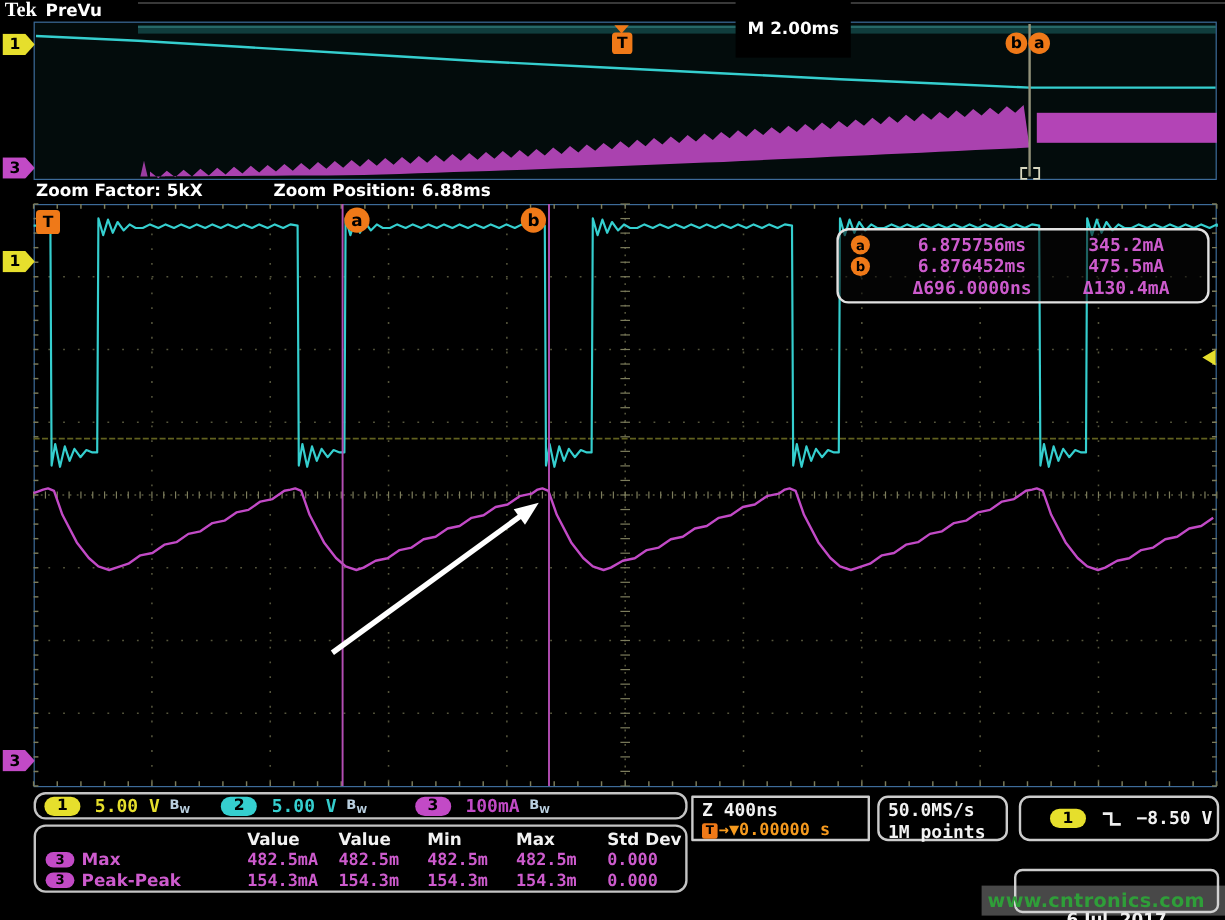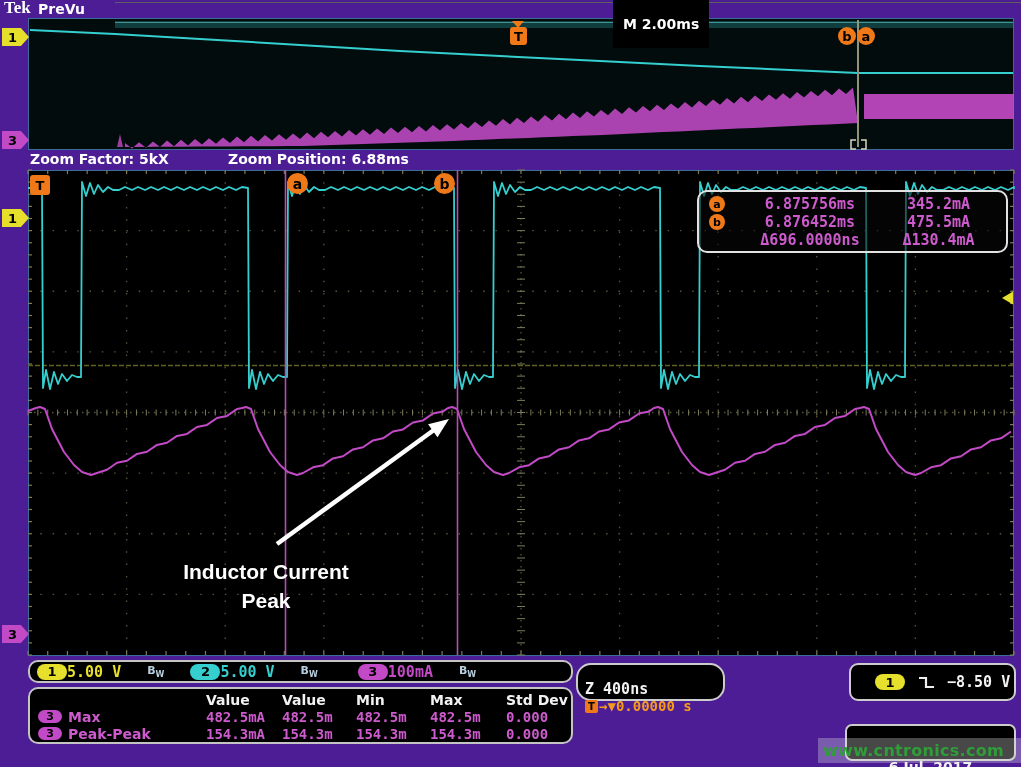--- a/index.html
+++ b/index.html
@@ -1,16 +1,16 @@
 <!DOCTYPE html>
 <html><head>
 <meta charset="utf-8">
 <style>
   html,body{margin:0;padding:0;background:#151515}
-  .screen{position:relative;width:1021px;height:767px;background:#4c1d95;overflow:hidden;
+  .screen{position:relative;width:1021px;height:767px;background:#000000;overflow:hidden;
           font-family:"DejaVu Sans",sans-serif}
   .win{position:absolute;border:1px solid #3d6b99;box-sizing:border-box;background:#000;z-index:1}
   #scope-svg{position:absolute;left:0;top:0;z-index:2;pointer-events:none}
   .topline{position:absolute;left:115px;top:2px;width:906px;height:1px;background:#5e5e5e;z-index:3}
   .tek{position:absolute;left:4px;top:-2px;color:#fff;font:bold 17px "Liberation Serif",serif;z-index:4}
   .prevu{position:absolute;left:38px;top:1px;color:#fff;font:bold 14px "DejaVu Sans",sans-serif;z-index:4}
   .mtime{position:absolute;left:613px;top:0;color:#fff;font:bold 14px "DejaVu Sans",sans-serif;
          background:#000;padding:16px 10px;z-index:4}
   .zoombar{position:absolute;left:0;top:151px;width:1021px;height:30px;z-index:3}
   .zoombar span{position:absolute;top:0;color:#fff;font:bold 14px "DejaVu Sans",sans-serif}
@@ -29,33 +29,33 @@
           align-items:center;padding:3px 10px;box-sizing:border-box;z-index:5}
   .ct,.cv{text-align:center;color:#cd5bcd;font:bold 15px "DejaVu Sans Mono",monospace}
   .cbadge{width:16px;height:16px;border-radius:50%;background:#ef7918;color:#000;
           font:bold 11px "DejaVu Sans",sans-serif;display:flex;align-items:center;justify-content:center}
   .anno{position:absolute;left:148px;top:557px;width:236px;text-align:center;color:#fff;
         font:bold 21px "Liberation Sans",sans-serif;line-height:29px;z-index:5}
   .chbox{position:absolute;left:28px;top:660px;width:545px;height:23px;border:2px solid #c4c4c4;
          border-radius:10px;box-sizing:border-box;display:flex;align-items:center;z-index:5;background:#000}
   .oval{width:30px;height:16px;border-radius:8px;color:#000;font:bold 13px "DejaVu Sans",sans-serif;
         display:flex;align-items:center;justify-content:center;flex:none}
-  .scale{font:bold 15px "DejaVu Sans Mono",monospace;}
-  .bw{color:#b9cfdf;font:bold 11px "DejaVu Sans",sans-serif;margin-left:26px}
+  .scale{font:bold 15px "DejaVu Sans Mono",monospace;margin-left:12px}
+  .bw{color:#b9cfdf;font:bold 11px "DejaVu Sans",sans-serif;margin-left:8px}
   .bws{font-size:8px;vertical-align:sub}
   .measbox{position:absolute;left:28px;top:687px;width:545px;height:57px;border:2px solid #c4c4c4;
            border-radius:10px;box-sizing:border-box;padding:2px 0 16px 8px;z-index:5;background:#000}
   .mrow{display:grid;grid-template-columns:168px 76px 74px 74px 76px 1fr;height:17px;align-items:center;
         font:bold 14px "DejaVu Sans Mono",monospace;color:#cd5bcd}
   .mhead{color:#f2f2f2;font:bold 14px "DejaVu Sans",sans-serif}
   .mname{display:flex;align-items:center;gap:6px;color:#cd5bcd;font:bold 14px "DejaVu Sans",sans-serif}
   .moval{width:24px;height:13px;border-radius:7px;background:#c24ac6;color:#000;
          font:bold 11px "DejaVu Sans",sans-serif;display:flex;align-items:center;justify-content:center}
-  .zbox{position:absolute;left:576px;top:663px;width:149px;height:38px;border:2px solid #ccc;border-radius:15px;
-        box-sizing:border-box;padding:15px 0 0 7px;z-index:5;background:#000}
+  .zbox{position:absolute;left:576px;top:663px;width:149px;height:38px;border:2px solid #ccc;border-radius:1px;
+        box-sizing:border-box;padding:1px 0 0 7px;z-index:5;background:#000}
   .zline1{color:#f2f2f2;font:bold 15px "DejaVu Sans Mono",monospace}
   .zline2{display:flex;align-items:center;margin-top:0}
   .tsq{width:13px;height:13px;background:#ef7918;color:#000;font:bold 10px "DejaVu Sans",sans-serif;
        display:flex;align-items:center;justify-content:center;border-radius:2px;margin-right:1px}
   .zdel{color:#f69a1e;font:bold 14px "DejaVu Sans Mono",monospace}
   .rbox{position:absolute;left:731px;top:663px;width:109px;height:38px;border:2px solid #ccc;border-radius:9px;
         box-sizing:border-box;padding:1px 0 0 7px;color:#f2f2f2;font:bold 15px "DejaVu Sans Mono",monospace;
         z-index:5;background:#000}
   .tbox{position:absolute;left:849px;top:663px;width:167px;height:38px;border:2px solid #ccc;border-radius:9px;
         box-sizing:border-box;display:flex;align-items:center;z-index:5;background:#000}
@@ -471,24 +471,20 @@
     <div>
         <span class="cbadge">b</span>
       </div>
     <div class="ct">6.876452ms</div>
     <div class="cv">475.5mA</div>
     <div></div>
     <div class="ct">Δ696.0000ns</div>
     <div class="cv">Δ130.4mA</div>
   </div>
 
-  <div class="anno">
-    <div>Inductor Current</div>
-    <div>Peak</div>
-  </div>
 
   <div class="chbox">
     <span class="oval" style="background:#e6df2c;margin-left:7px">1</span>
     <span class="scale" style="color:#e6df2c">5.00 V</span>
     <span class="bw"><span>B</span><span class="bws">W</span></span>
     <span class="oval" style="background:#35cfcf;margin-left:26px">2</span>
     <span class="scale" style="color:#35cfcf">5.00 V</span>
     <span class="bw"><span>B</span><span class="bws">W</span></span>
     <span class="oval" style="background:#c24ac6;margin-left:40px">3</span>
     <span class="scale" style="color:#c24ac6">100mA</span>
@@ -531,20 +527,24 @@
   <div class="zbox">
     <div class="zline1">Z 400ns</div>
     <div class="zline2">
       <span class="tsq">T</span>
       <span class="zdel">→</span>
       <span class="zdel">▼</span>
       <span class="zdel">0.00000 s</span>
     </div>
   </div>
 
+  <div class="rbox">
+    <div>50.0MS/s</div>
+    <div>1M points</div>
+  </div>
 
   <div class="tbox">
     <span class="oval" style="background:#e6df2c;margin-left:24px">1</span>
     <svg class="slope" width="18" height="15">
       <path d="M1,3 H8 V12 H16" fill="none" stroke="#eeeeee" stroke-width="2.2"></path>
     </svg>
     <span class="tlevel">−8.50 V</span>
   </div>
 
   <div class="dbox">

